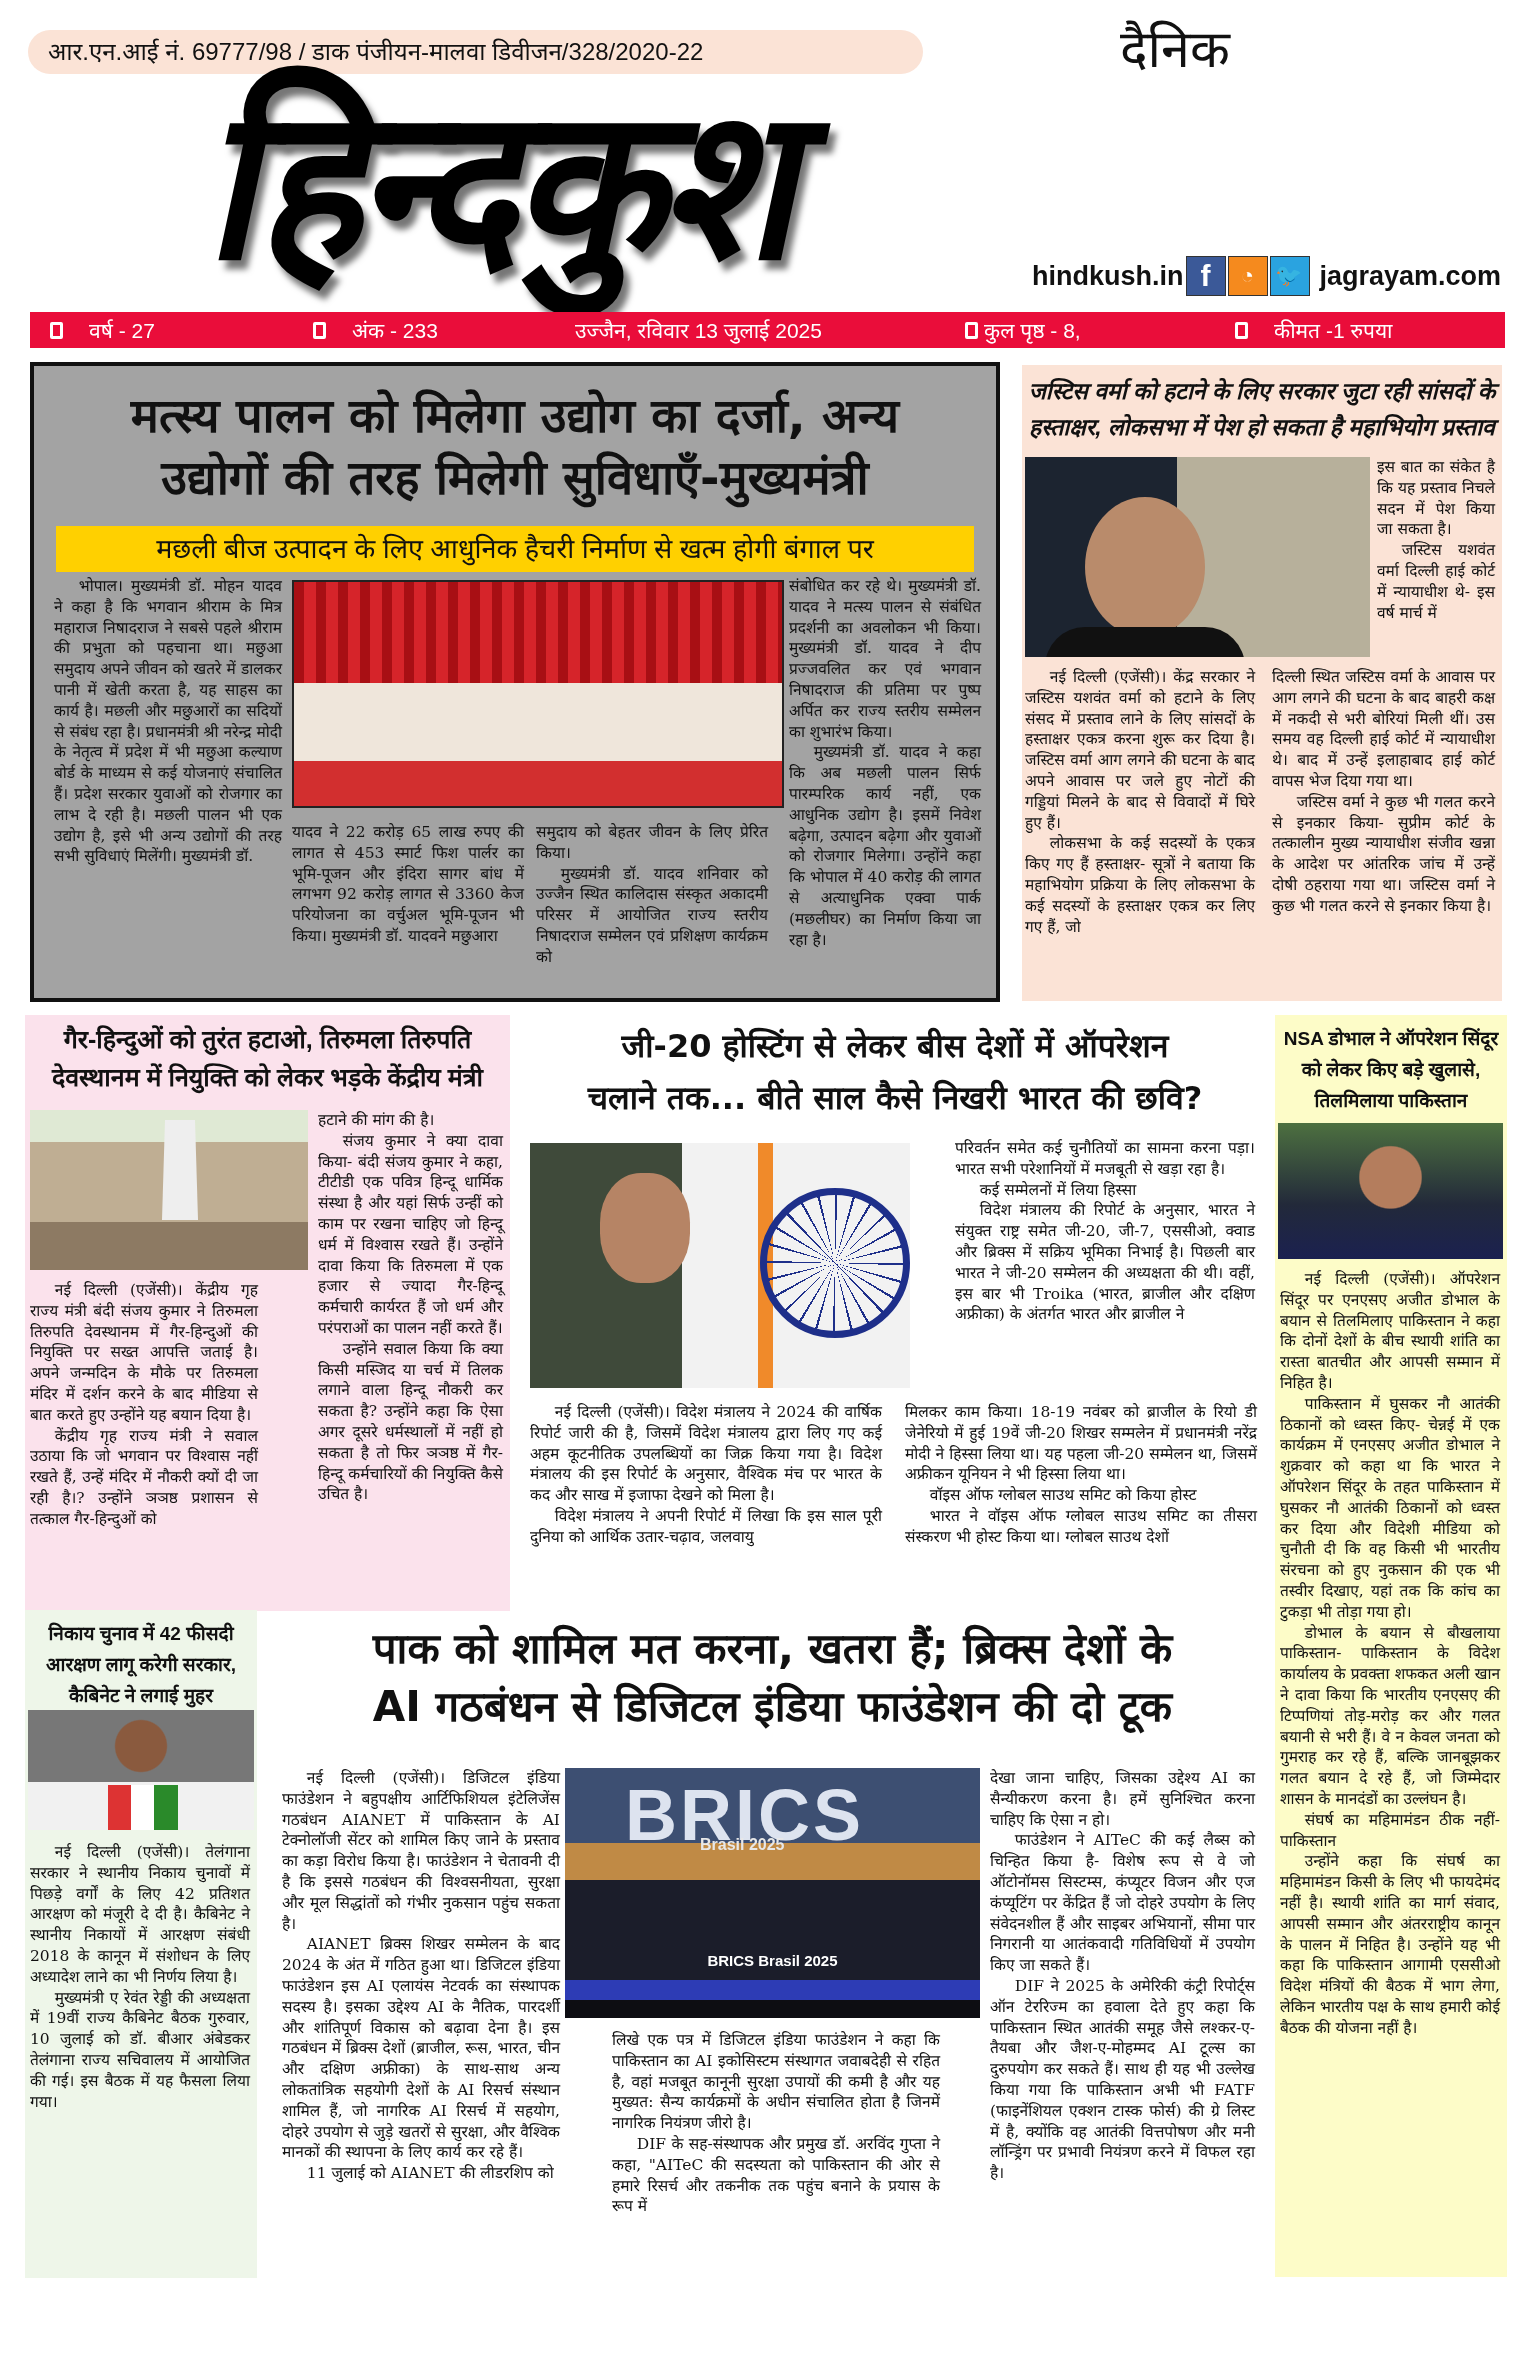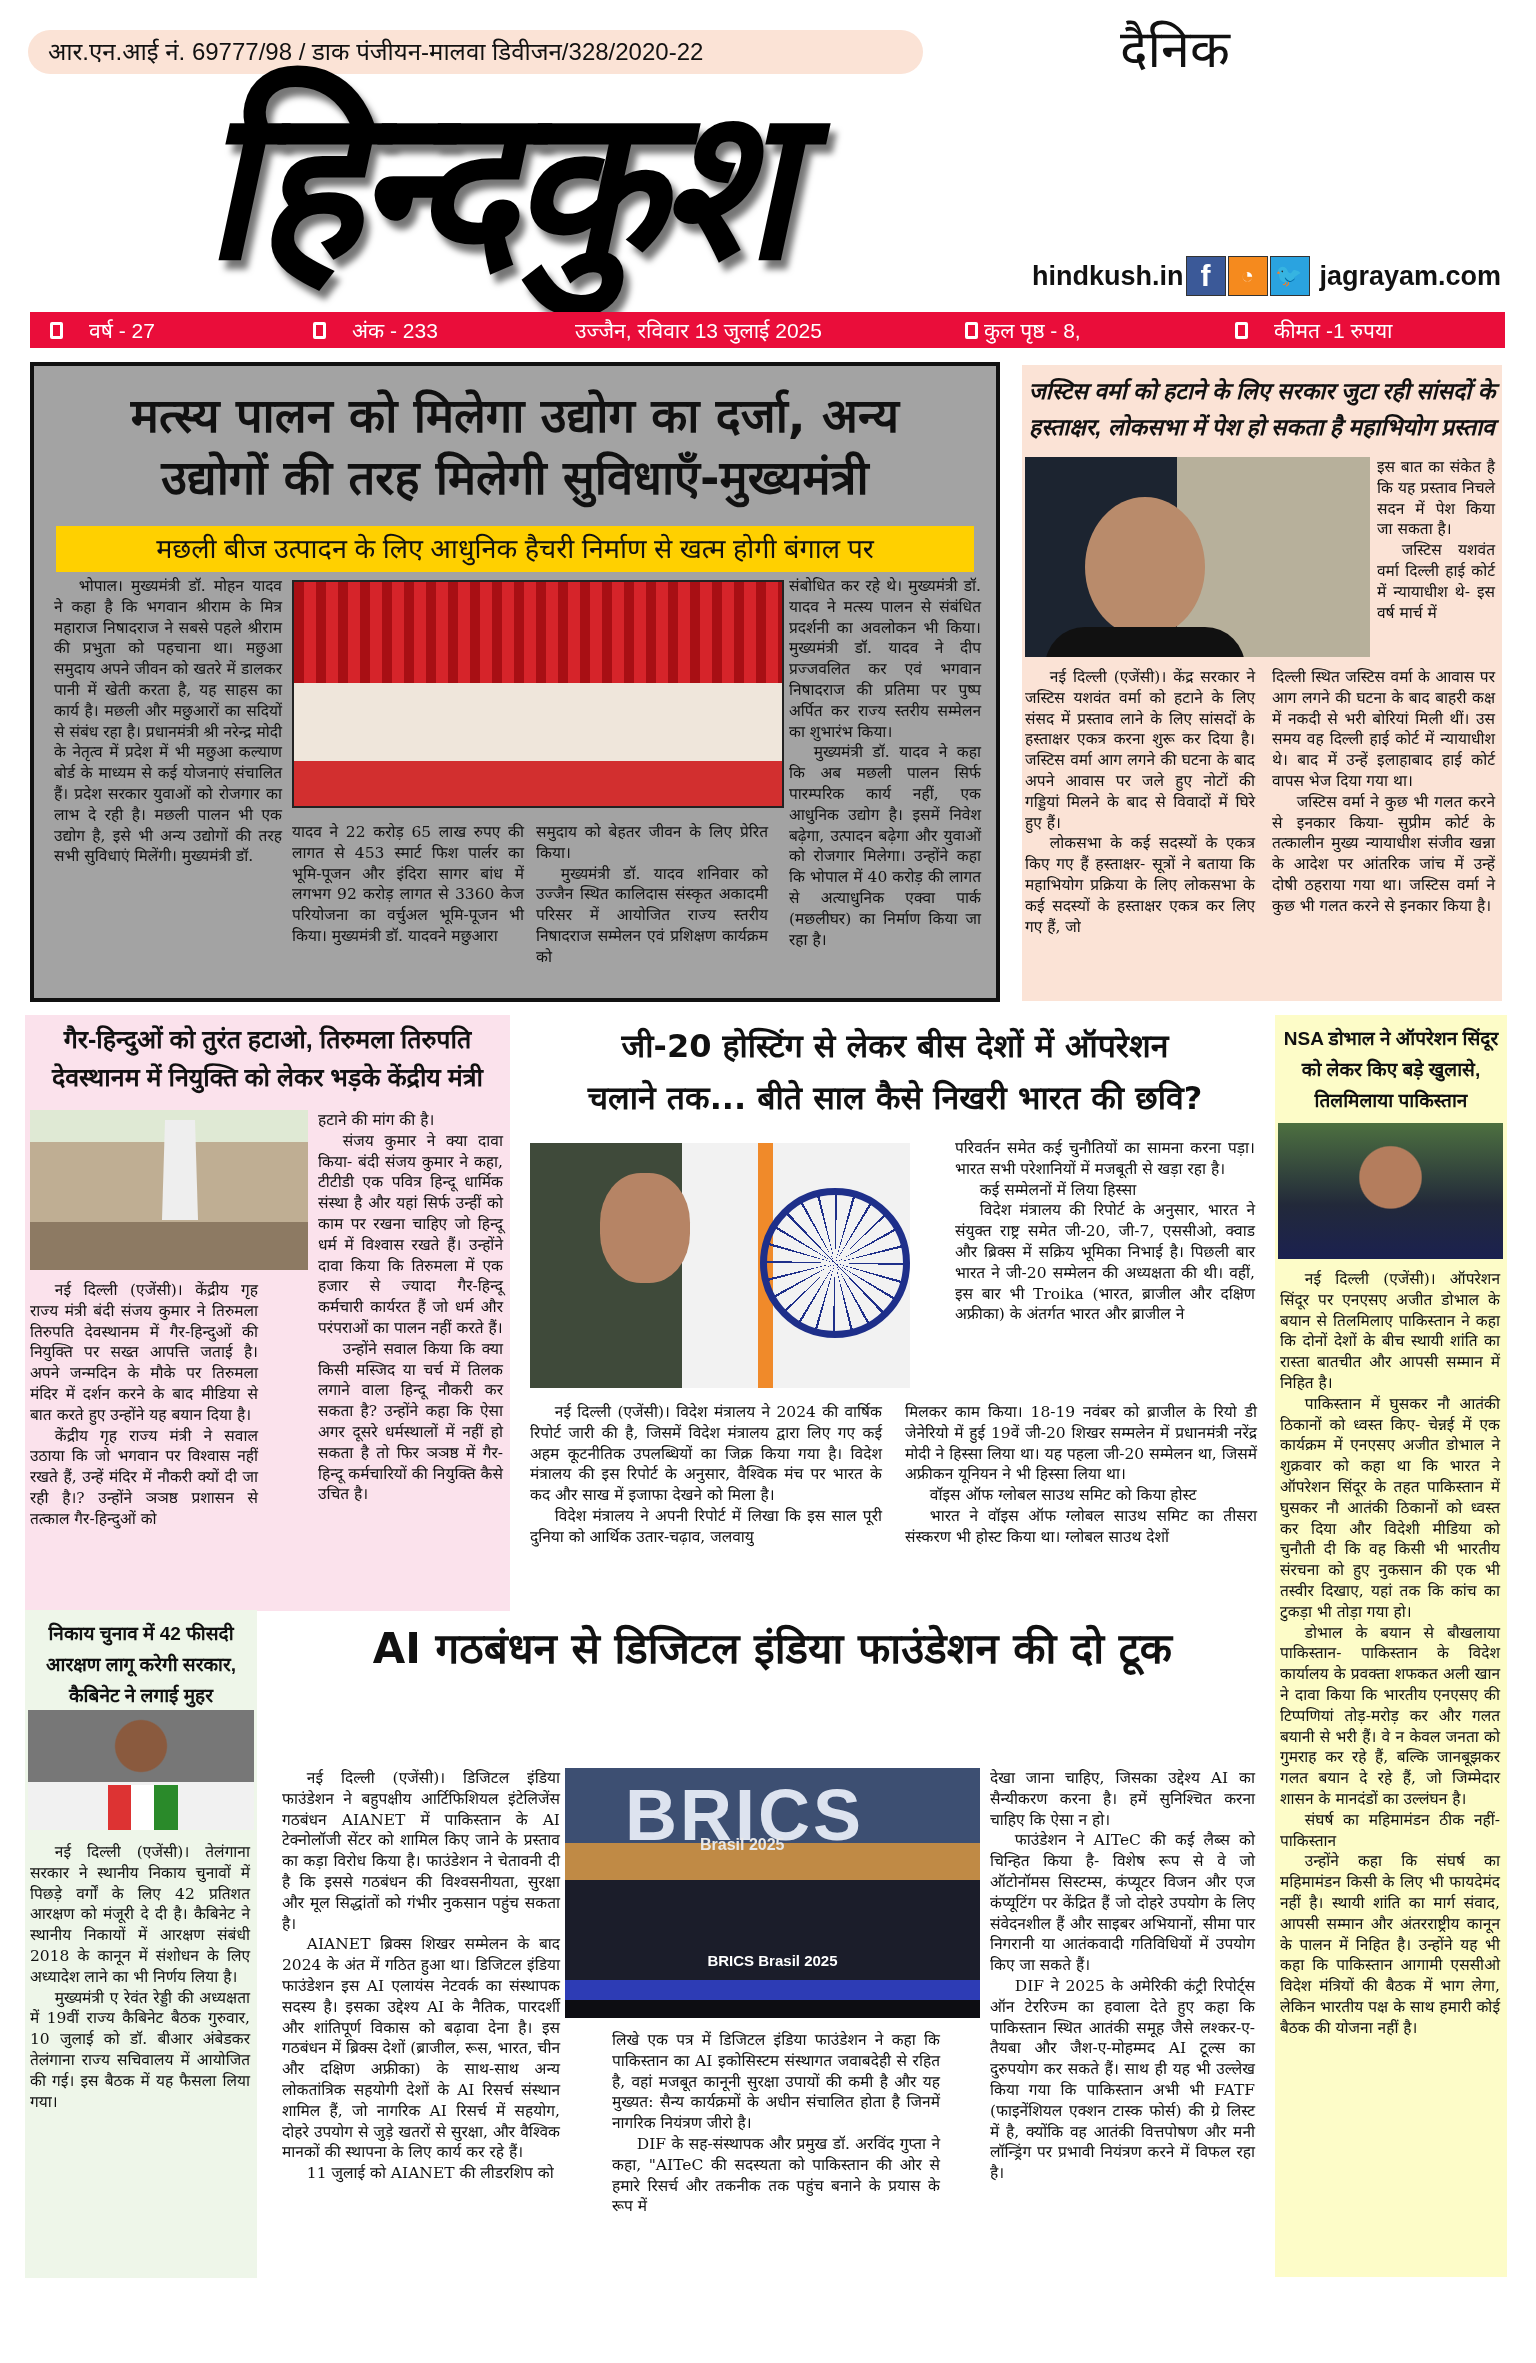--- a/index.html
+++ b/index.html
@@ -176,20 +176,21 @@
 <div class="abs nikay-box">
   <div class="box-h" style="top:8px;font-size:19px;line-height:31px;padding:0 6px;box-sizing:border-box">निकाय चुनाव में 42 फीसदी आरक्षण लागू करेगी सरकार, कैबिनेट ने लगाई मुहर</div>
   <div class="photo ph-reddy" style="left:3px;top:100px;width:226px;height:120px;border:none"></div>
   <div class="col" style="left:5px;top:232px;width:220px;">
     <p>नई दिल्ली (एजेंसी)। तेलंगाना सरकार ने स्थानीय निकाय चुनावों में पिछड़े वर्गों के लिए 42 प्रतिशत आरक्षण को मंजूरी दे दी है। कैबिनेट ने स्थानीय निकायों में आरक्षण संबंधी 2018 के कानून में संशोधन के लिए अध्यादेश लाने का भी निर्णय लिया है।</p>
     <p>मुख्यमंत्री ए रेवंत रेड्डी की अध्यक्षता में 19वीं राज्य कैबिनेट बैठक गुरुवार, 10 जुलाई को डॉ. बीआर अंबेडकर तेलंगाना राज्य सचिवालय में आयोजित की गई। इस बैठक में यह फैसला लिया गया।</p>
   </div>
 </div>
 
 <div class="abs brics-h">
+  <div>पाक को शामिल मत करना, खतरा हैं; ब्रिक्स देशों के</div>
   <div>AI गठबंधन से डिजिटल इंडिया फाउंडेशन की दो टूक</div>
 </div>
 <div class="abs photo ph-brics" style="left:565px;top:1768px;width:415px;height:250px;border:none">
   <div class="brics-word">BRICS</div>
   <div class="brics-sub">Brasil 2025</div>
   <div class="brics-strip">BRICS   Brasil 2025</div>
 </div>
 <div class="abs col" style="left:282px;top:1768px;width:278px;">
   <p>नई दिल्ली (एजेंसी)। डिजिटल इंडिया फाउंडेशन ने बहुपक्षीय आर्टिफिशियल इंटेलिजेंस गठबंधन AIANET में पाकिस्तान के AI टेक्नोलॉजी सेंटर को शामिल किए जाने के प्रस्ताव का कड़ा विरोध किया है। फाउंडेशन ने चेतावनी दी है कि इससे गठबंधन की विश्वसनीयता, सुरक्षा और मूल सिद्धांतों को गंभीर नुकसान पहुंच सकता है।</p>
   <p>AIANET ब्रिक्स शिखर सम्मेलन के बाद 2024 के अंत में गठित हुआ था। डिजिटल इंडिया फाउंडेशन इस AI एलायंस नेटवर्क का संस्थापक सदस्य है। इसका उद्देश्य AI के नैतिक, पारदर्शी और शांतिपूर्ण विकास को बढ़ावा देना है। इस गठबंधन में ब्रिक्स देशों (ब्राजील, रूस, भारत, चीन और दक्षिण अफ्रीका) के साथ-साथ अन्य लोकतांत्रिक सहयोगी देशों के AI रिसर्च संस्थान शामिल हैं, जो नागरिक AI रिसर्च में सहयोग, दोहरे उपयोग से जुड़े खतरों से सुरक्षा, और वैश्विक मानकों की स्थापना के लिए कार्य कर रहे हैं।</p>

